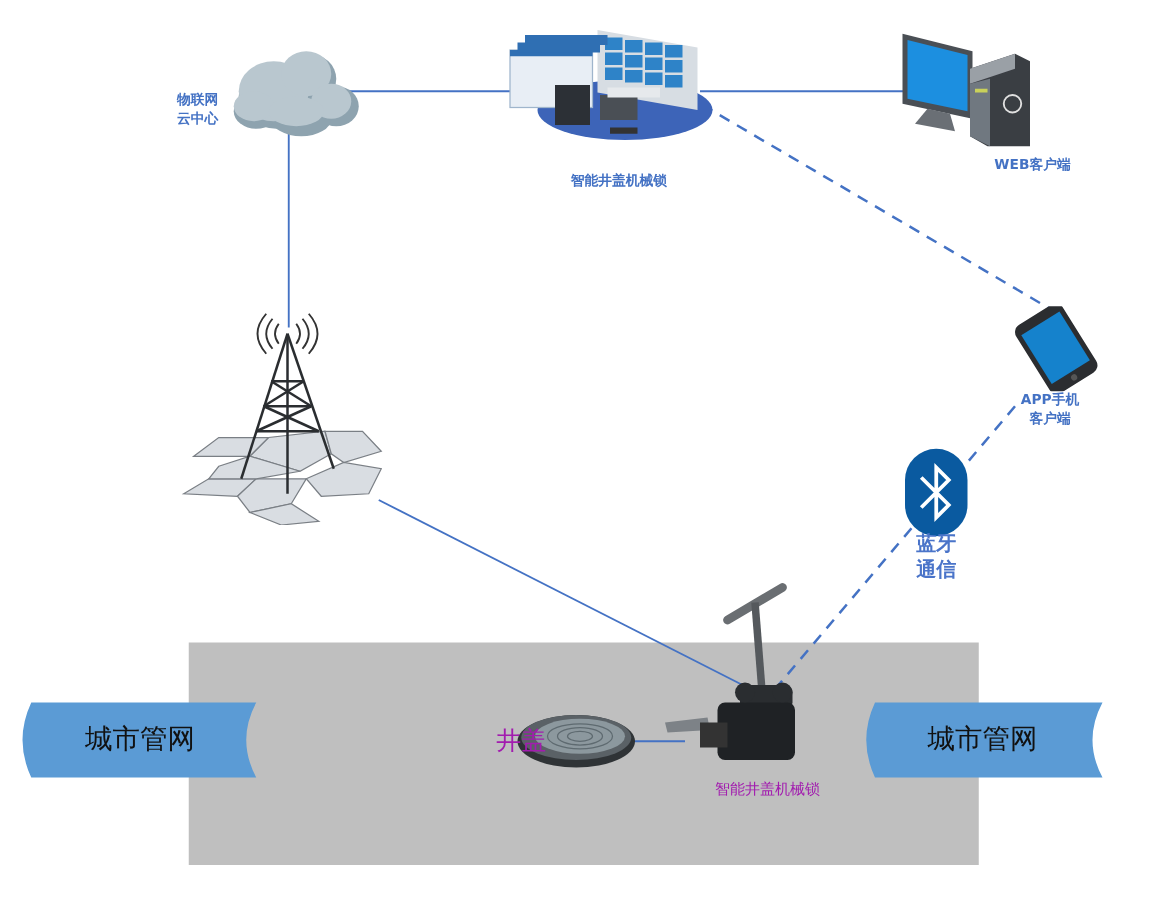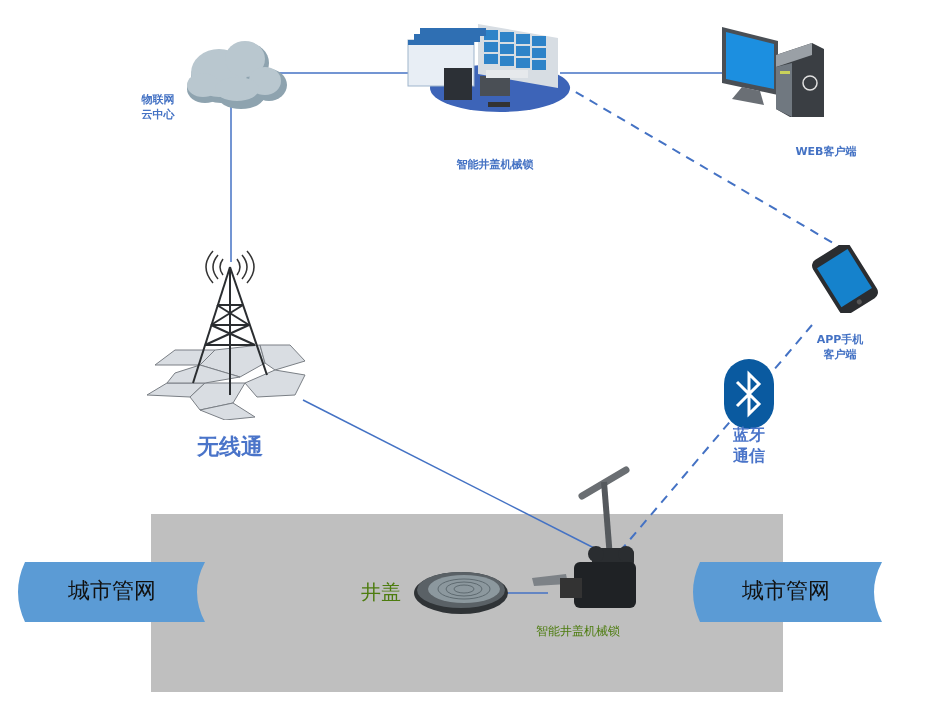--- a/index.html
+++ b/index.html
@@ -1,24 +1,24 @@
 <!DOCTYPE html>
 <html><head>
 <meta charset="utf-8">
 <style>
   html, body { margin: 0; padding: 0; background: #ffffff; }
   body { width: 939px; height: 725px; position: relative; overflow: hidden;
          font-family: "DejaVu Sans", "Liberation Sans", sans-serif; }
   .abs { position: absolute; }
   .ground { left: 151px; top: 514px; width: 632px; height: 178px; background: #bfbfbf; }
-  .label-blue { color: #4472c4; font-weight: bold; margin-top: 20px; }
+  .label-blue { color: #4472c4; font-weight: bold; }
   .lbl-small { font-size: 11px; line-height: 15px; text-align: center; }
   .lbl-big { font-size: 22px; line-height: 30px; font-weight: bold; color: #4a74c9; text-align: center; }
   .lbl-mid { font-size: 16px; line-height: 21px; font-weight: bold; color: #4a74c9; text-align: center; }
-  .lbl-plain { color: #4d7c0f; font-size: 20px; }
+  .lbl-plain { color: #a21caf; font-size: 20px; margin-left: 36px; }
   .pipe-text { font-size: 22px; color: #111; font-family: Liberation Mono, monospace; }
   svg.layer { position: absolute; left: 0; top: 0; }
 </style>
 </head>
 <body>
 
 <div class="abs ground"></div>
 
 <svg class="layer" width="939" height="725">
   <line x1="276" y1="73" x2="410" y2="73" stroke="#4472c4" stroke-width="1.5"></line>
@@ -138,21 +138,20 @@
   <g stroke="#333" stroke-width="1.5" fill="none">
     <path d="M78,14 q-6,8 0,16"></path>
       <path d="M73,10 q-10,12 0,24"></path>
       <path d="M68,6 q-14,16 0,32"></path>
     <path d="M92,14 q6,8 0,16"></path>
       <path d="M97,10 q10,12 0,24"></path>
       <path d="M102,6 q14,16 0,32"></path>
   </g>
 </svg>
 <div class="abs lbl-big" style="left:180px;top:432px;width:100px;">
-  <div>无线通</div>
 </div>
 
 <svg class="abs" style="left:17px;top:561px" width="190" height="62" viewBox="0 0 190 62">
   <path d="M8,1 L188,1 Q172,31 188,61 L8,61 Q-6,31 8,1 Z" fill="#5b9bd5"></path>
 </svg>
 <div class="abs pipe-text" style="left:17px;top:576px;width:190px;text-align:center;">城市管网</div>
 
 <svg class="abs" style="left:692px;top:561px" width="192" height="62" viewBox="0 0 192 62">
   <path d="M8,1 L190,1 Q174,31 190,61 L8,61 Q-6,31 8,1 Z" fill="#5b9bd5"></path>
 </svg>

